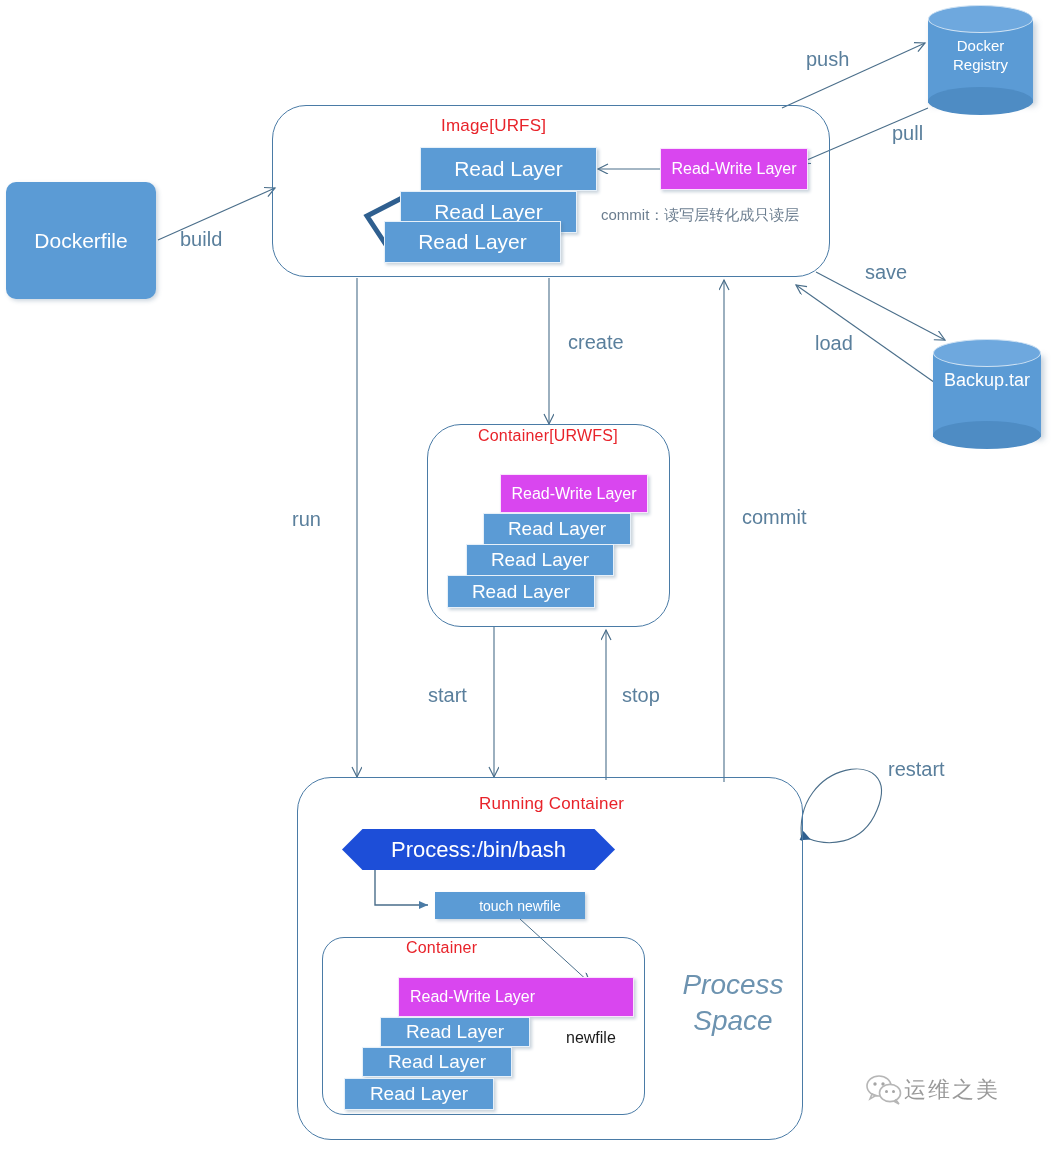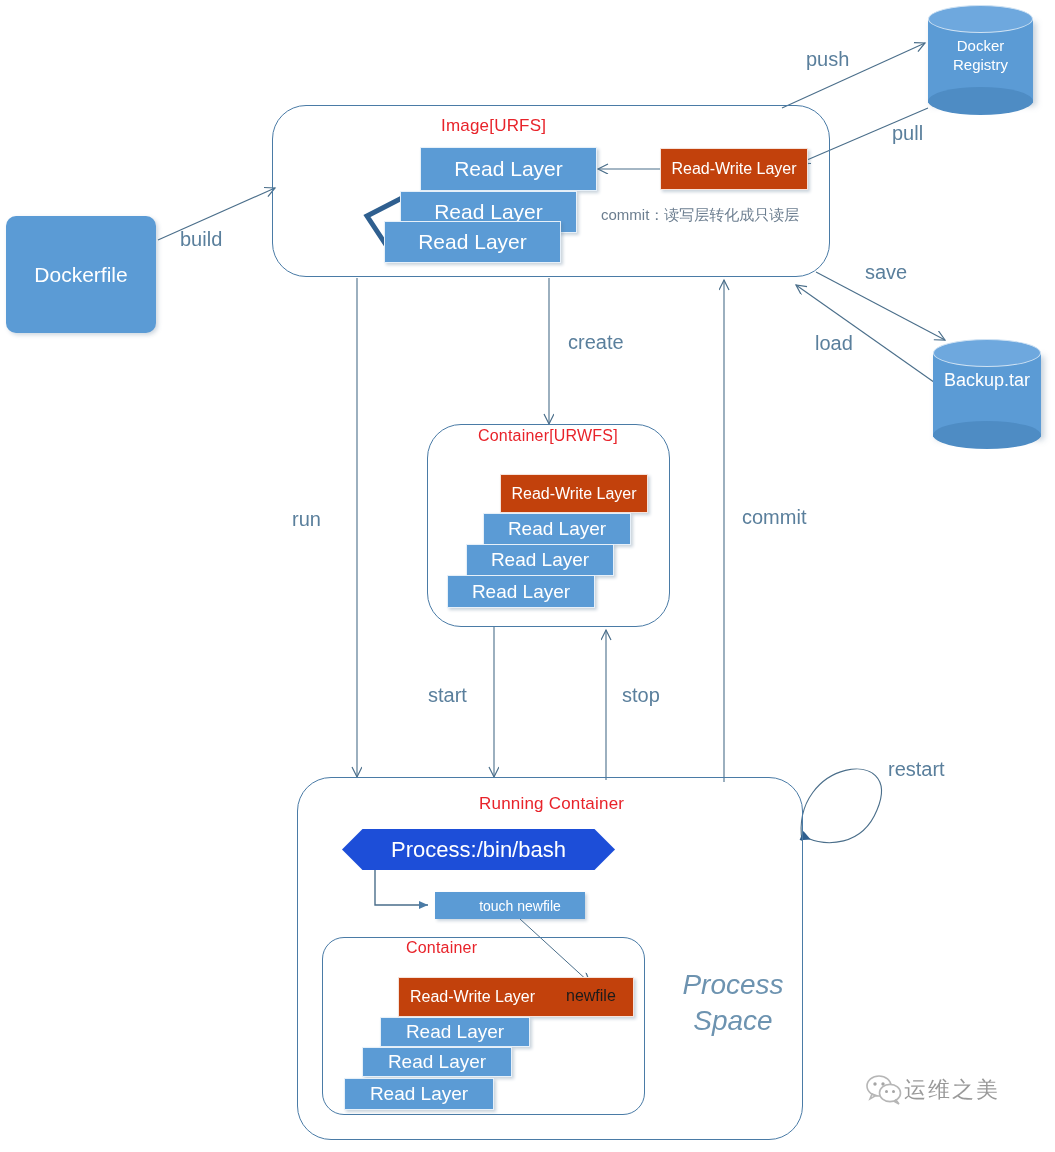--- a/index.html
+++ b/index.html
@@ -55,21 +55,21 @@
     justify-content: center;
     color: #ffffff;
     border: 1px solid rgba(255,255,255,.85);
     box-shadow: 2px 2px 3px rgba(90,120,150,.33);
     white-space: nowrap;
   }
   .layer.read {
     background: #5b9bd5;
   }
   .layer.rw {
-    background: #c2410c;
+    background: #d946ef;
     text-align: center;
   }
 
   
   .solid-box {
     position: absolute;
     background: #5b9bd5;
     border-radius: 10px;
     display: flex;
     align-items: center;
@@ -223,21 +223,21 @@
 
     <path d="M402,198 L367,216 L392,254" fill="none" stroke="#2f5f8f" stroke-width="5" stroke-linejoin="miter" marker-end="url(#darkArrow)"></path>
 
     <line x1="660" y1="169" x2="598" y2="169" stroke="#4a6e8a" stroke-width="1.1" marker-end="url(#openArrow)"></line>
 
     <polyline points="375,870 375,905 428,905" fill="none" stroke="#4a6e8a" stroke-width="1.4" marker-end="url(#solidArrow)"></polyline>
 
     <line x1="520" y1="919" x2="590" y2="983" stroke="#4a6e8a" stroke-width="1" marker-end="url(#openArrow)"></line>
   </svg>
 
-  <div class="solid-box" style="left:6px; top:182px; width:150px; height:117px; font-size:21px;margin-top:34px;">
+  <div class="solid-box" style="left:6px; top:182px; width:150px; height:117px; font-size:21px;">
     <span>Dockerfile</span>
   </div>
   <div class="edge-label" style="left:180px; top:228px; font-size:20px;">build</div>
 
   <div class="group-box" style="left:272px; top:105px; width:558px; height:172px;"></div>
   <div class="group-title" style="left:441px; top:116px;">Image[URFS]</div>
 
   <div class="layer read" style="left:420px; top:147px; width:177px; height:44px; font-size:21px;">
     <span>Read Layer</span>
   </div>
@@ -309,21 +309,21 @@
   <div class="cmd-box" style="left:435px; top:892px; width:150px; height:27px; font-size:14px;">
     <span>touch newfile</span>
   </div>
 
   <div class="group-box inner" style="left:322px; top:937px; width:323px; height:178px;"></div>
   <div class="group-title" style="left:406px; top:939px; font-size:16px;">Container</div>
 
   <div class="layer rw" style="left:398px; top:977px; width:236px; height:40px; font-size:16px; justify-content:flex-start; padding-left:11px;">
     <span>Read-Write Layer</span>
   </div>
-  <div class="newfile-tag" style="left:566px; top:987px; font-size:16px;">newfile</div>
+  <div class="newfile-tag" style="left:566px; top:1029px; font-size:16px;">newfile</div>
 
   <div class="layer read" style="left:380px; top:1017px; width:150px; height:30px; font-size:19px;">
     <span>Read Layer</span>
   </div>
   <div class="layer read" style="left:362px; top:1047px; width:150px; height:30px; font-size:19px;">
     <span>Read Layer</span>
   </div>
   <div class="layer read" style="left:344px; top:1078px; width:150px; height:32px; font-size:19px;">
     <span>Read Layer</span>
   </div>

